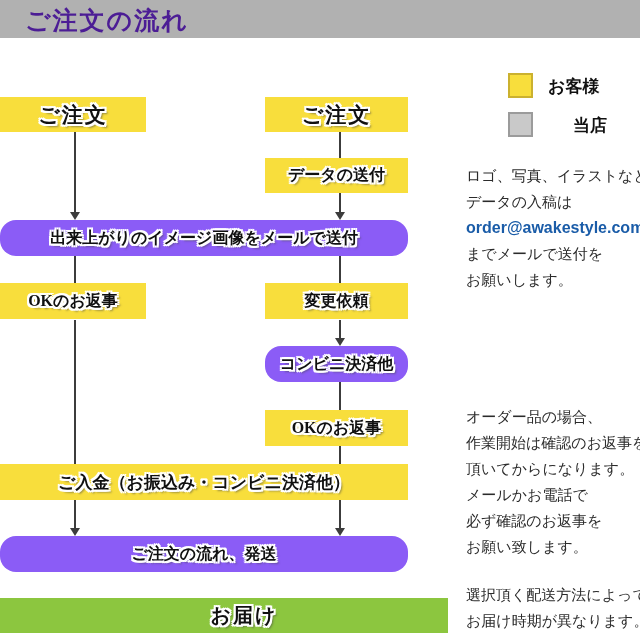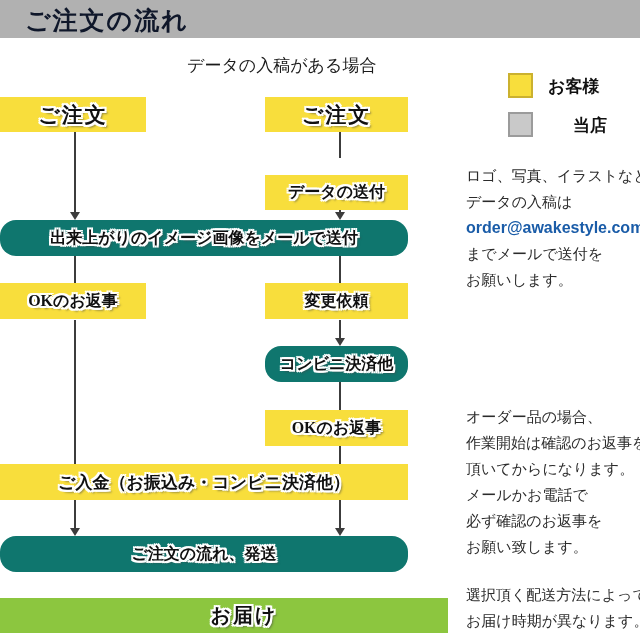--- a/index.html
+++ b/index.html
@@ -3,36 +3,36 @@
 <meta charset="utf-8">
 <style>
   html,body { margin:0; padding:0; background:#fff; }
   .canvas {
     position:relative; width:640px; height:640px; background:#ffffff;
     font-family:"Liberation Sans", sans-serif; overflow:hidden;
   }
   .header-bar { position:absolute; left:0; top:0; width:640px; height:38px; background:#b1b1b1; }
   .header-title {
     position:absolute; left:25px; top:4px; font-size:25px; font-weight:bold;
-    color:#0f172a; letter-spacing:2px; white-space:nowrap;
+    color:#4c1d95; letter-spacing:2px; white-space:nowrap;
   }
   .col-title { position:absolute; top:54px; font-size:17px; color:#1a1a1a; white-space:nowrap; }
   .box {
     position:absolute; display:flex; align-items:center; justify-content:center;
     font-weight:bold; color:#101010; white-space:nowrap;
   }
   .outline {
     text-shadow:
       -2px -2px 0 #fff, 0 -2px 0 #fff, 2px -2px 0 #fff,
       -2px  0   0 #fff, 2px  0   0 #fff,
       -2px  2px 0 #fff, 0  2px 0 #fff, 2px 2px 0 #fff,
       3px 3px 2px rgba(70,70,70,0.55);
   }
   .yellow { background:#f8de3c;font-family:Liberation Serif, serif; }
-  .grayb  { background:#0f766e;border-radius:16px; }
+  .grayb  { background:#8b5cf6;border-radius:16px; }
   .greenb { background:#8cc63f; }
   .vline { position:absolute; width:2px; background:#3c3c3c; }
   .arrow {
     position:absolute; width:0; height:0;
     border-left:5px solid transparent; border-right:5px solid transparent;
     border-top:8px solid #3c3c3c;
   }
   .legend-square { position:absolute; width:25px; height:25px; box-sizing:border-box; }
   .legend-yellow { left:508px; top:73px;  background:#f8de3c; border:2px solid #cbb12f; }
   .legend-gray   { left:508px; top:112px; background:#c9c9c9; border:2px solid #9b9b9b; }
@@ -42,21 +42,20 @@
   .email { color:#1a5ca8; font-weight:bold; font-size:16px; }
 </style>
 </head>
 <body>
 
 <div class="canvas">
 
   <div class="header-bar"></div>
   <div class="header-title">ご注文の流れ</div>
 
-  <div class="col-title" style="left:187px;">データの入稿がある場合</div>
 
   <div class="vline" style="left:74px;top:132px;height:80px;"></div>
   <div class="arrow" style="left:70px;top:212px;"></div>
   <div class="vline" style="left:74px;top:256px;height:27px;"></div>
   <div class="vline" style="left:74px;top:320px;height:144px;"></div>
   <div class="vline" style="left:74px;top:500px;height:28px;"></div>
   <div class="arrow" style="left:70px;top:528px;"></div>
 
   <div class="vline" style="left:339px;top:132px;height:26px;"></div>
   <div class="vline" style="left:339px;top:193px;height:19px;"></div>
@@ -64,21 +63,21 @@
   <div class="vline" style="left:339px;top:256px;height:27px;"></div>
   <div class="vline" style="left:339px;top:320px;height:18px;"></div>
   <div class="arrow" style="left:335px;top:338px;"></div>
   <div class="vline" style="left:339px;top:382px;height:28px;"></div>
   <div class="vline" style="left:339px;top:446px;height:18px;"></div>
   <div class="vline" style="left:339px;top:500px;height:28px;"></div>
   <div class="arrow" style="left:335px;top:528px;"></div>
 
   <div class="box yellow outline" style="left:0;top:97px;width:146px;height:35px;font-size:21px;letter-spacing:2px;">ご注文</div>
   <div class="box yellow outline" style="left:265px;top:97px;width:143px;height:35px;font-size:21px;letter-spacing:2px;">ご注文</div>
-  <div class="box yellow outline" style="left:265px;top:175px;width:143px;height:35px;font-size:16px;">データの送付</div>
+  <div class="box yellow outline" style="left:265px;top:158px;width:143px;height:35px;font-size:16px;">データの送付</div>
   <div class="box grayb outline" style="left:0;top:220px;width:408px;height:36px;font-size:16px;">出来上がりのイメージ画像をメールで送付</div>
   <div class="box yellow outline" style="left:0;top:283px;width:146px;height:36px;font-size:16px;">OKのお返事</div>
   <div class="box yellow outline" style="left:265px;top:283px;width:143px;height:36px;font-size:16px;">変更依頼</div>
   <div class="box grayb outline" style="left:265px;top:346px;width:143px;height:36px;font-size:16px;">コンビニ決済他</div>
   <div class="box yellow outline" style="left:265px;top:410px;width:143px;height:36px;font-size:16px;">OKのお返事</div>
   <div class="box yellow outline" style="left:0;top:464px;width:408px;height:36px;font-size:17px;">ご入金（お振込み・コンビニ決済他）</div>
   <div class="box grayb outline" style="left:0;top:536px;width:408px;height:36px;font-size:16px;">ご注文の流れ、発送</div>
   <div class="box greenb outline" style="left:0;top:598px;width:408px;height:35px;font-size:20px;letter-spacing:2px;padding-left:40px;">お届け</div>
 
   <div class="legend-square legend-yellow"></div>

